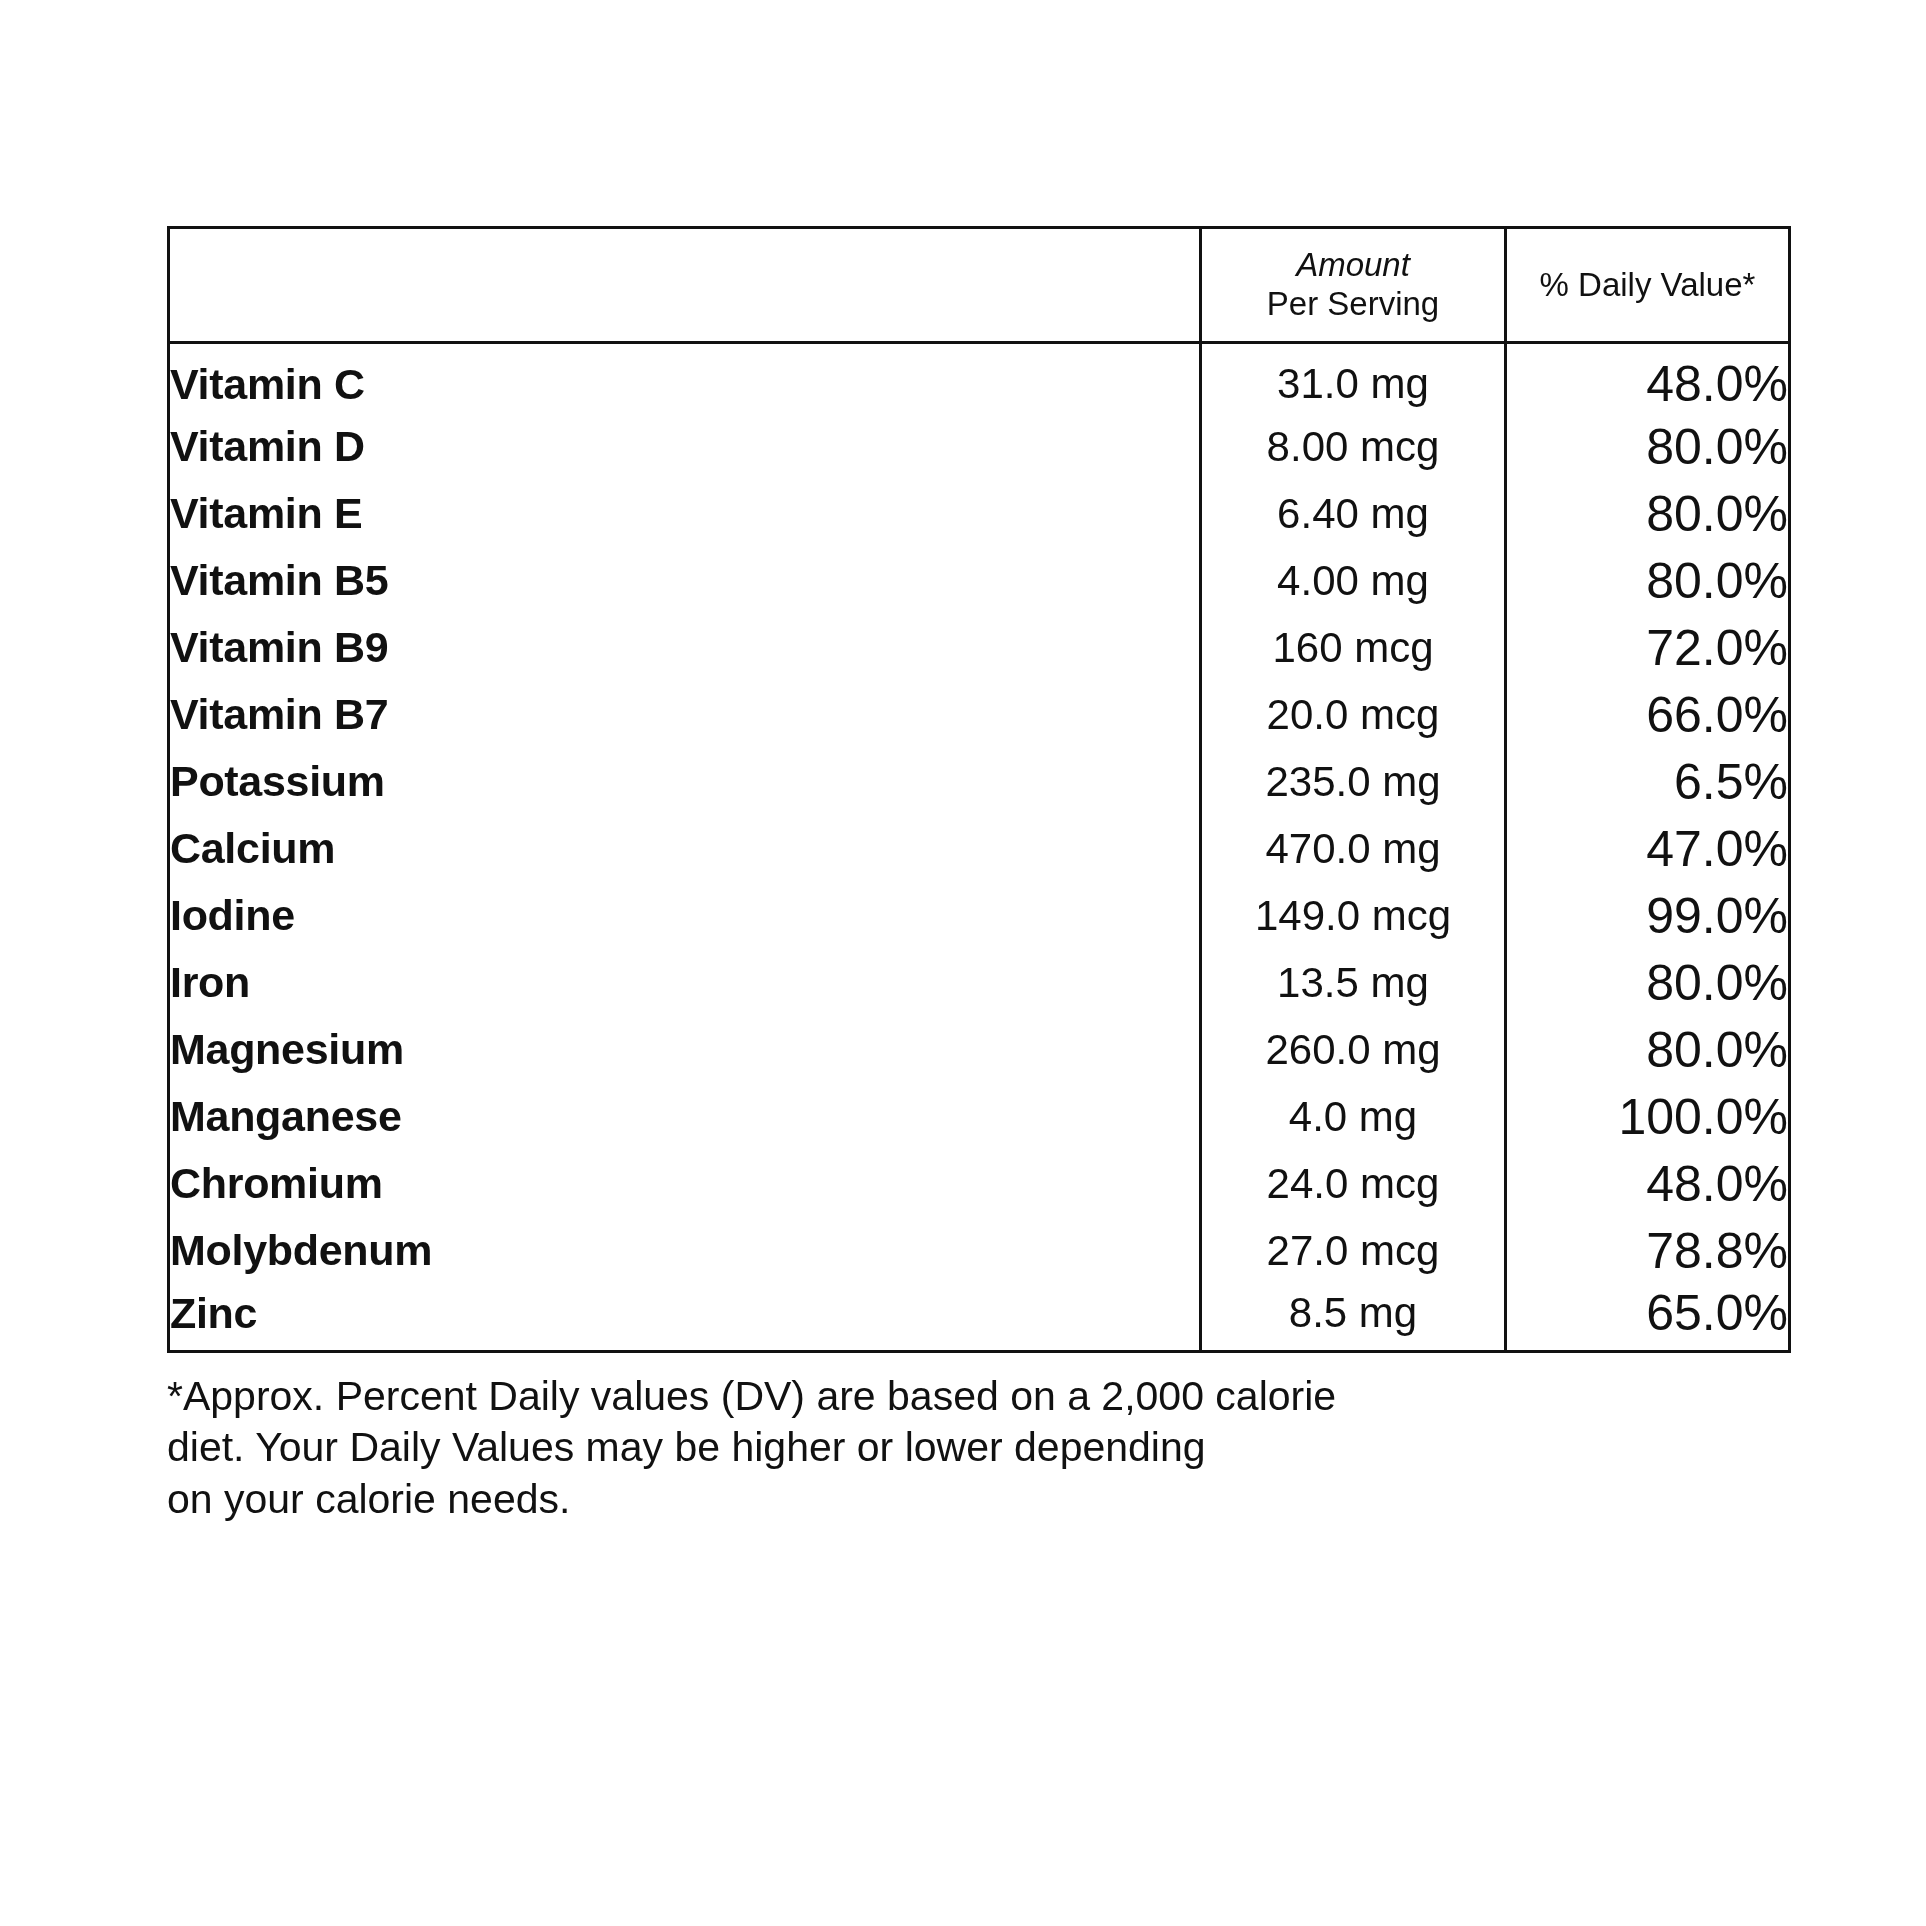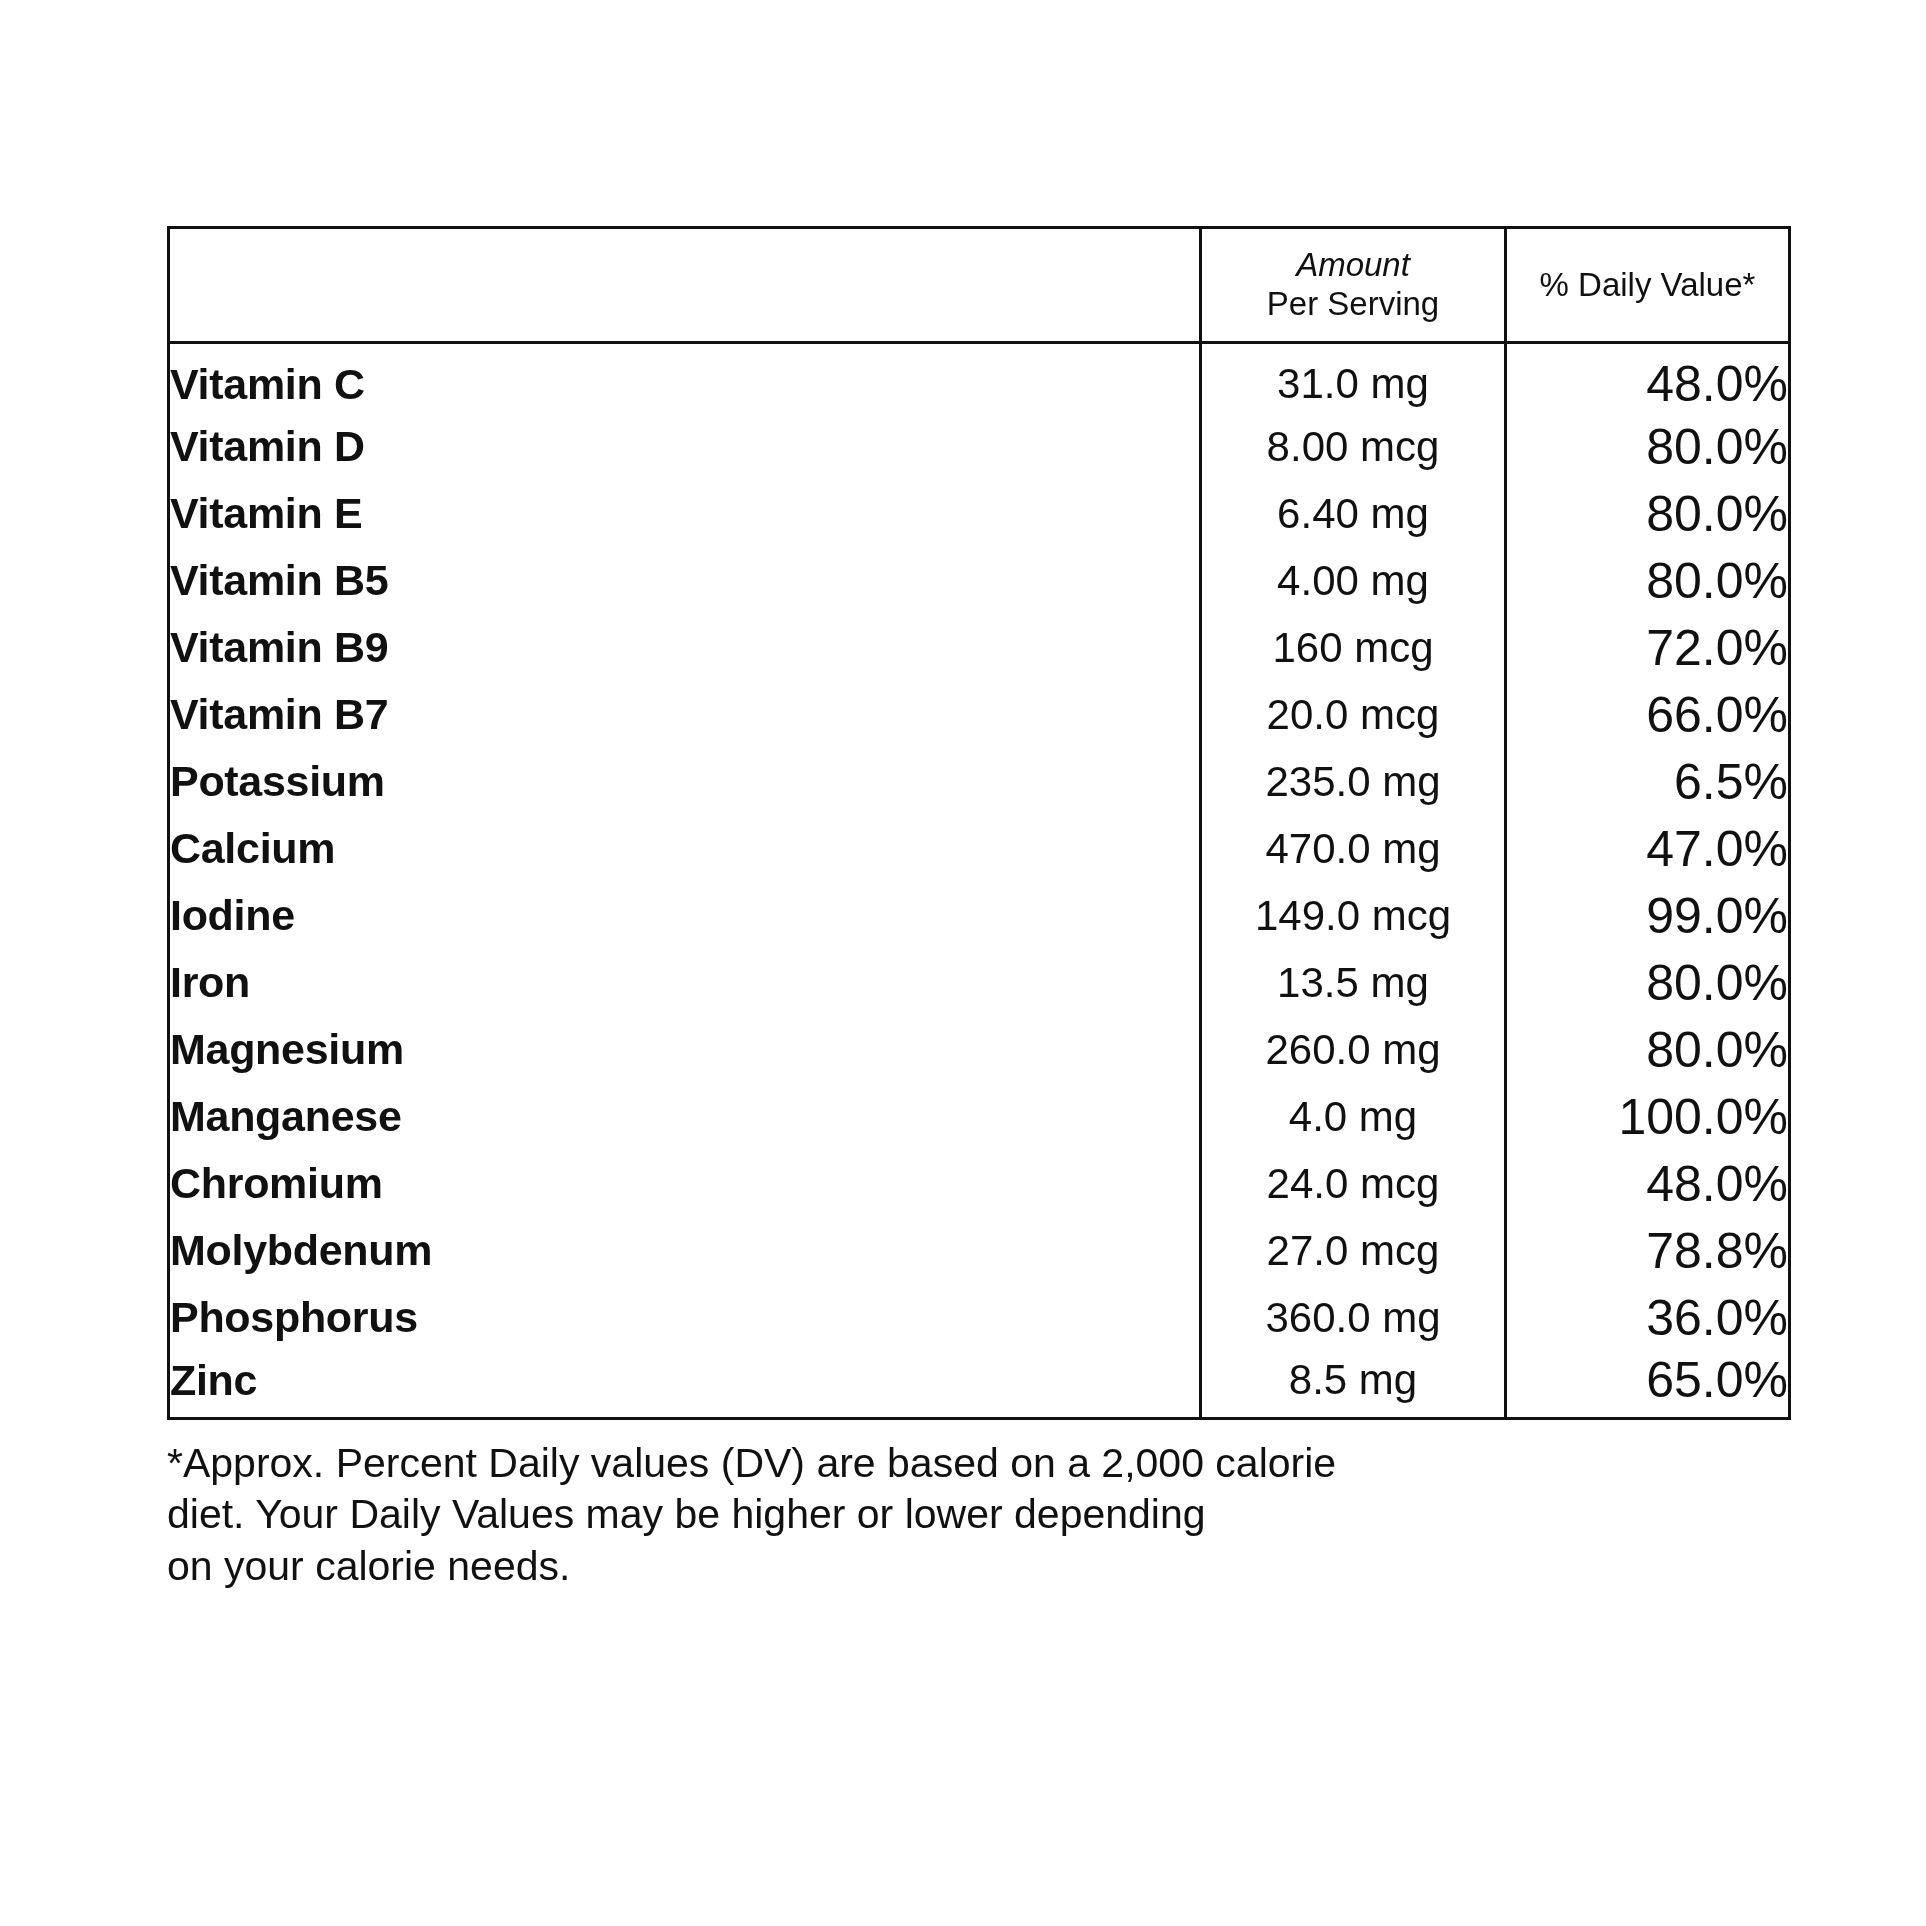--- a/index.html
+++ b/index.html
@@ -189,25 +189,20 @@
           <td class="row-name frame-left">Chromium</td>
           <td class="row-amount">24.0 mcg</td>
           <td class="row-dv frame-right">48.0%</td>
         </tr>
         <tr>
           <td class="row-name frame-left">Molybdenum</td>
           <td class="row-amount">27.0 mcg</td>
           <td class="row-dv frame-right">78.8%</td>
         </tr>
         <tr>
-          <td class="row-name frame-left">Phosphorus</td>
-          <td class="row-amount">360.0 mg</td>
-          <td class="row-dv frame-right">36.0%</td>
-        </tr>
-        <tr>
           <td class="row-name frame-left frame-bottom">Zinc</td>
           <td class="row-amount frame-bottom">8.5 mg</td>
           <td class="row-dv frame-right frame-bottom">65.0%</td>
         </tr>
       </tbody>
   </table>
 
   <div class="footnote">*Approx. Percent Daily values (DV) are based on a 2,000 calorie
 diet. Your Daily Values may be higher or lower depending
 on your calorie needs.</div>

